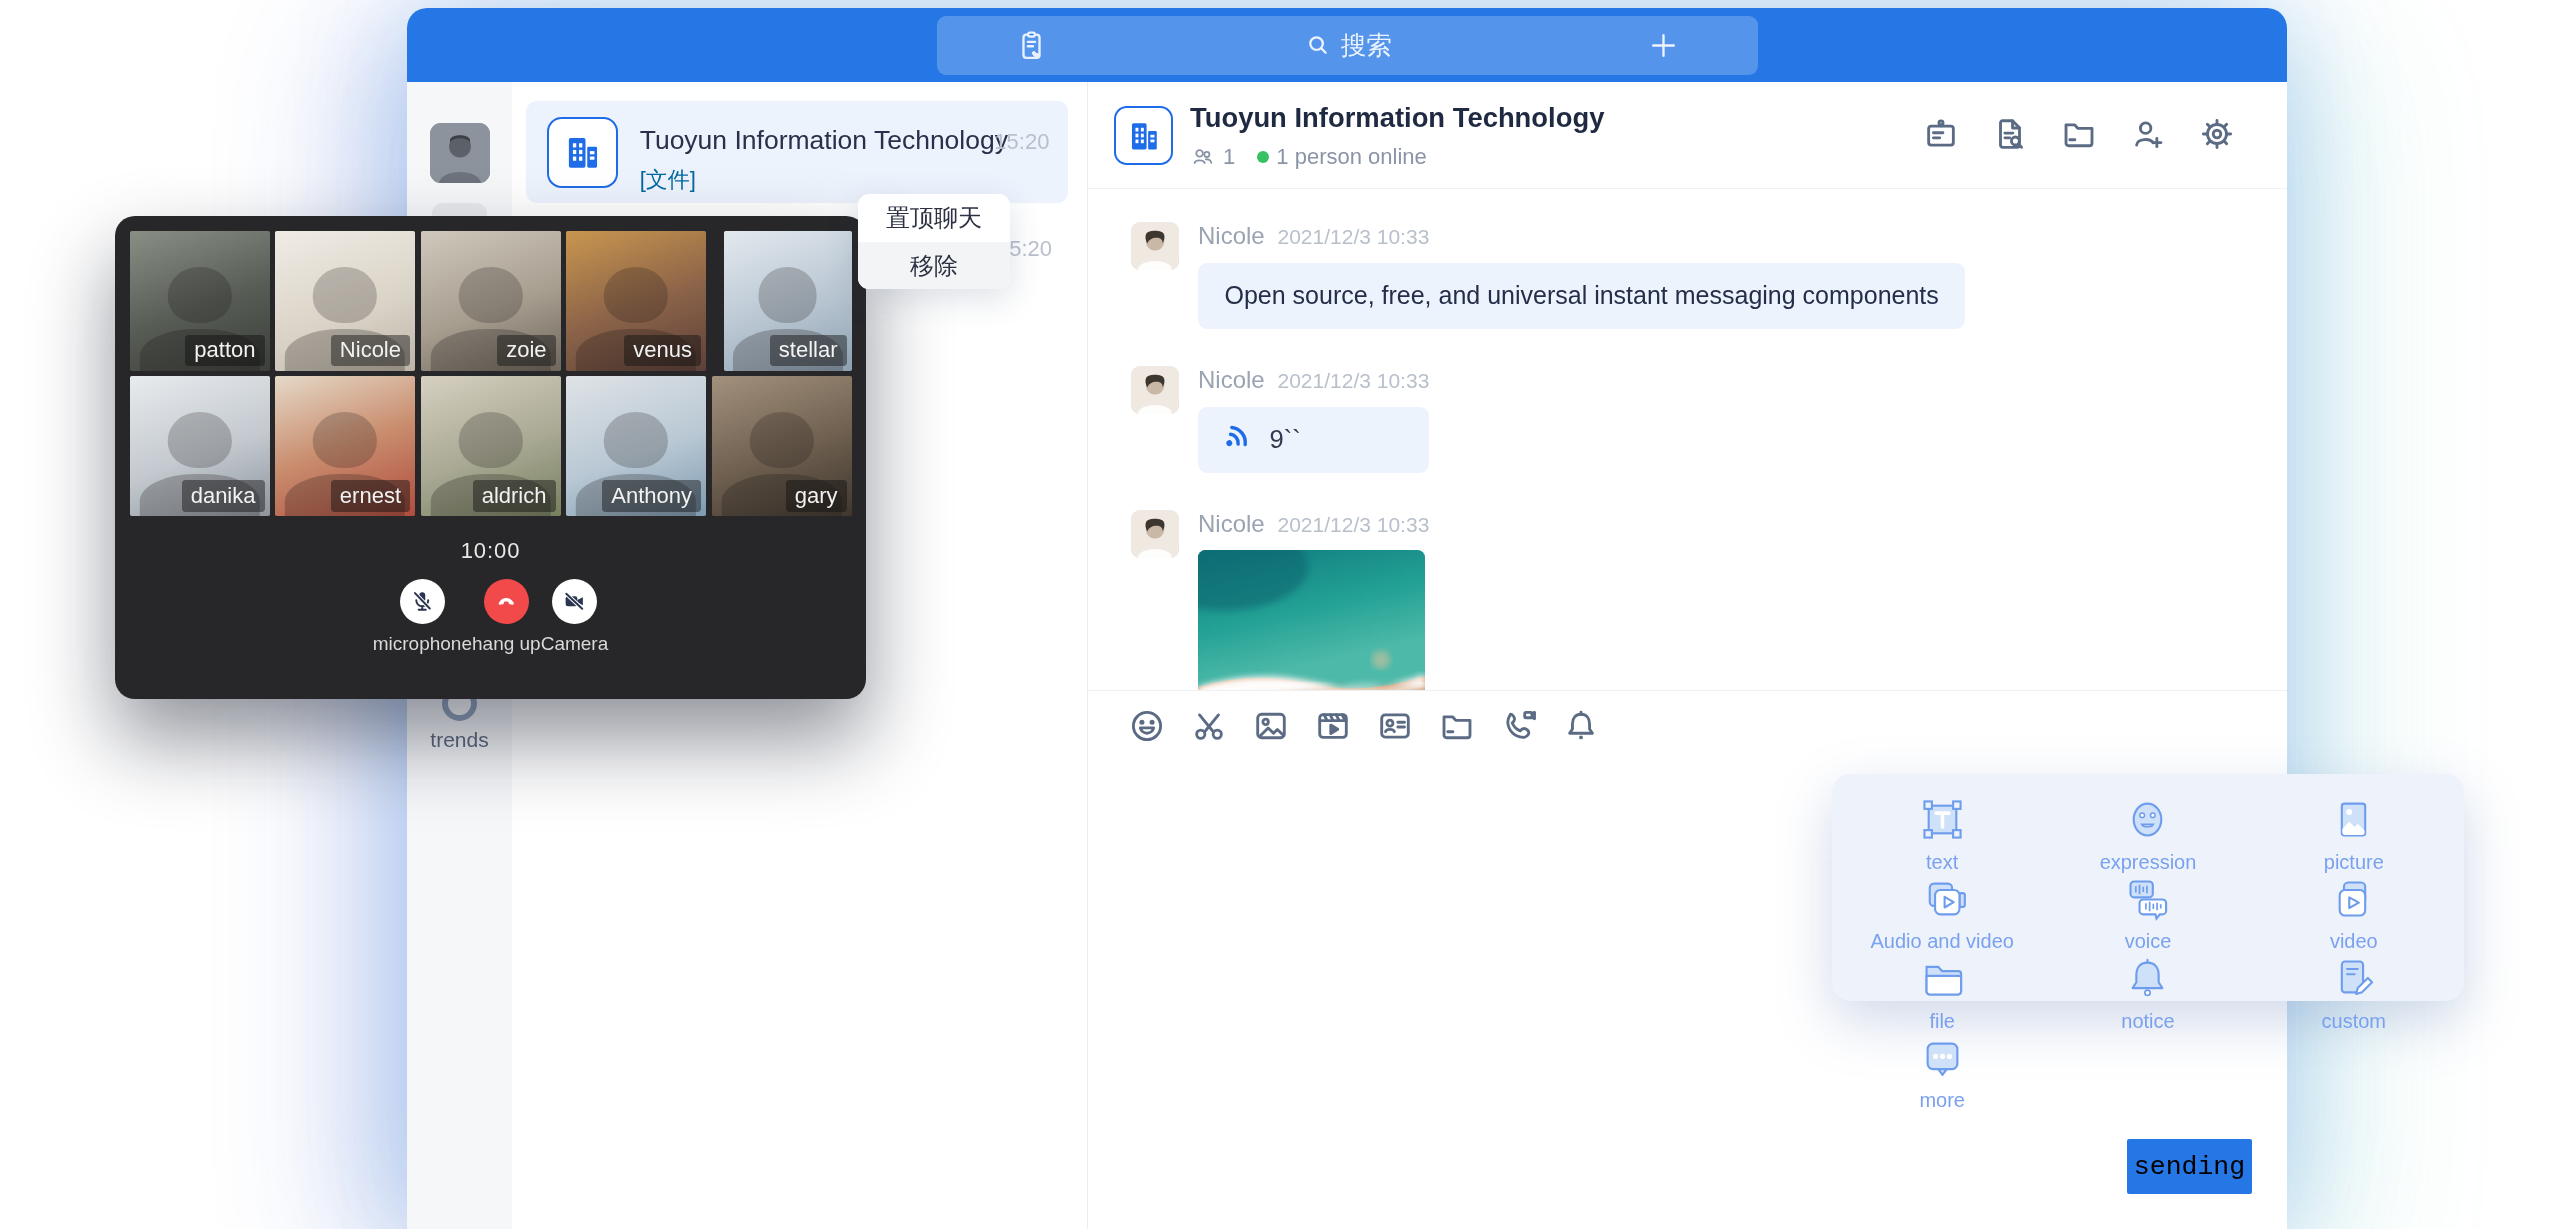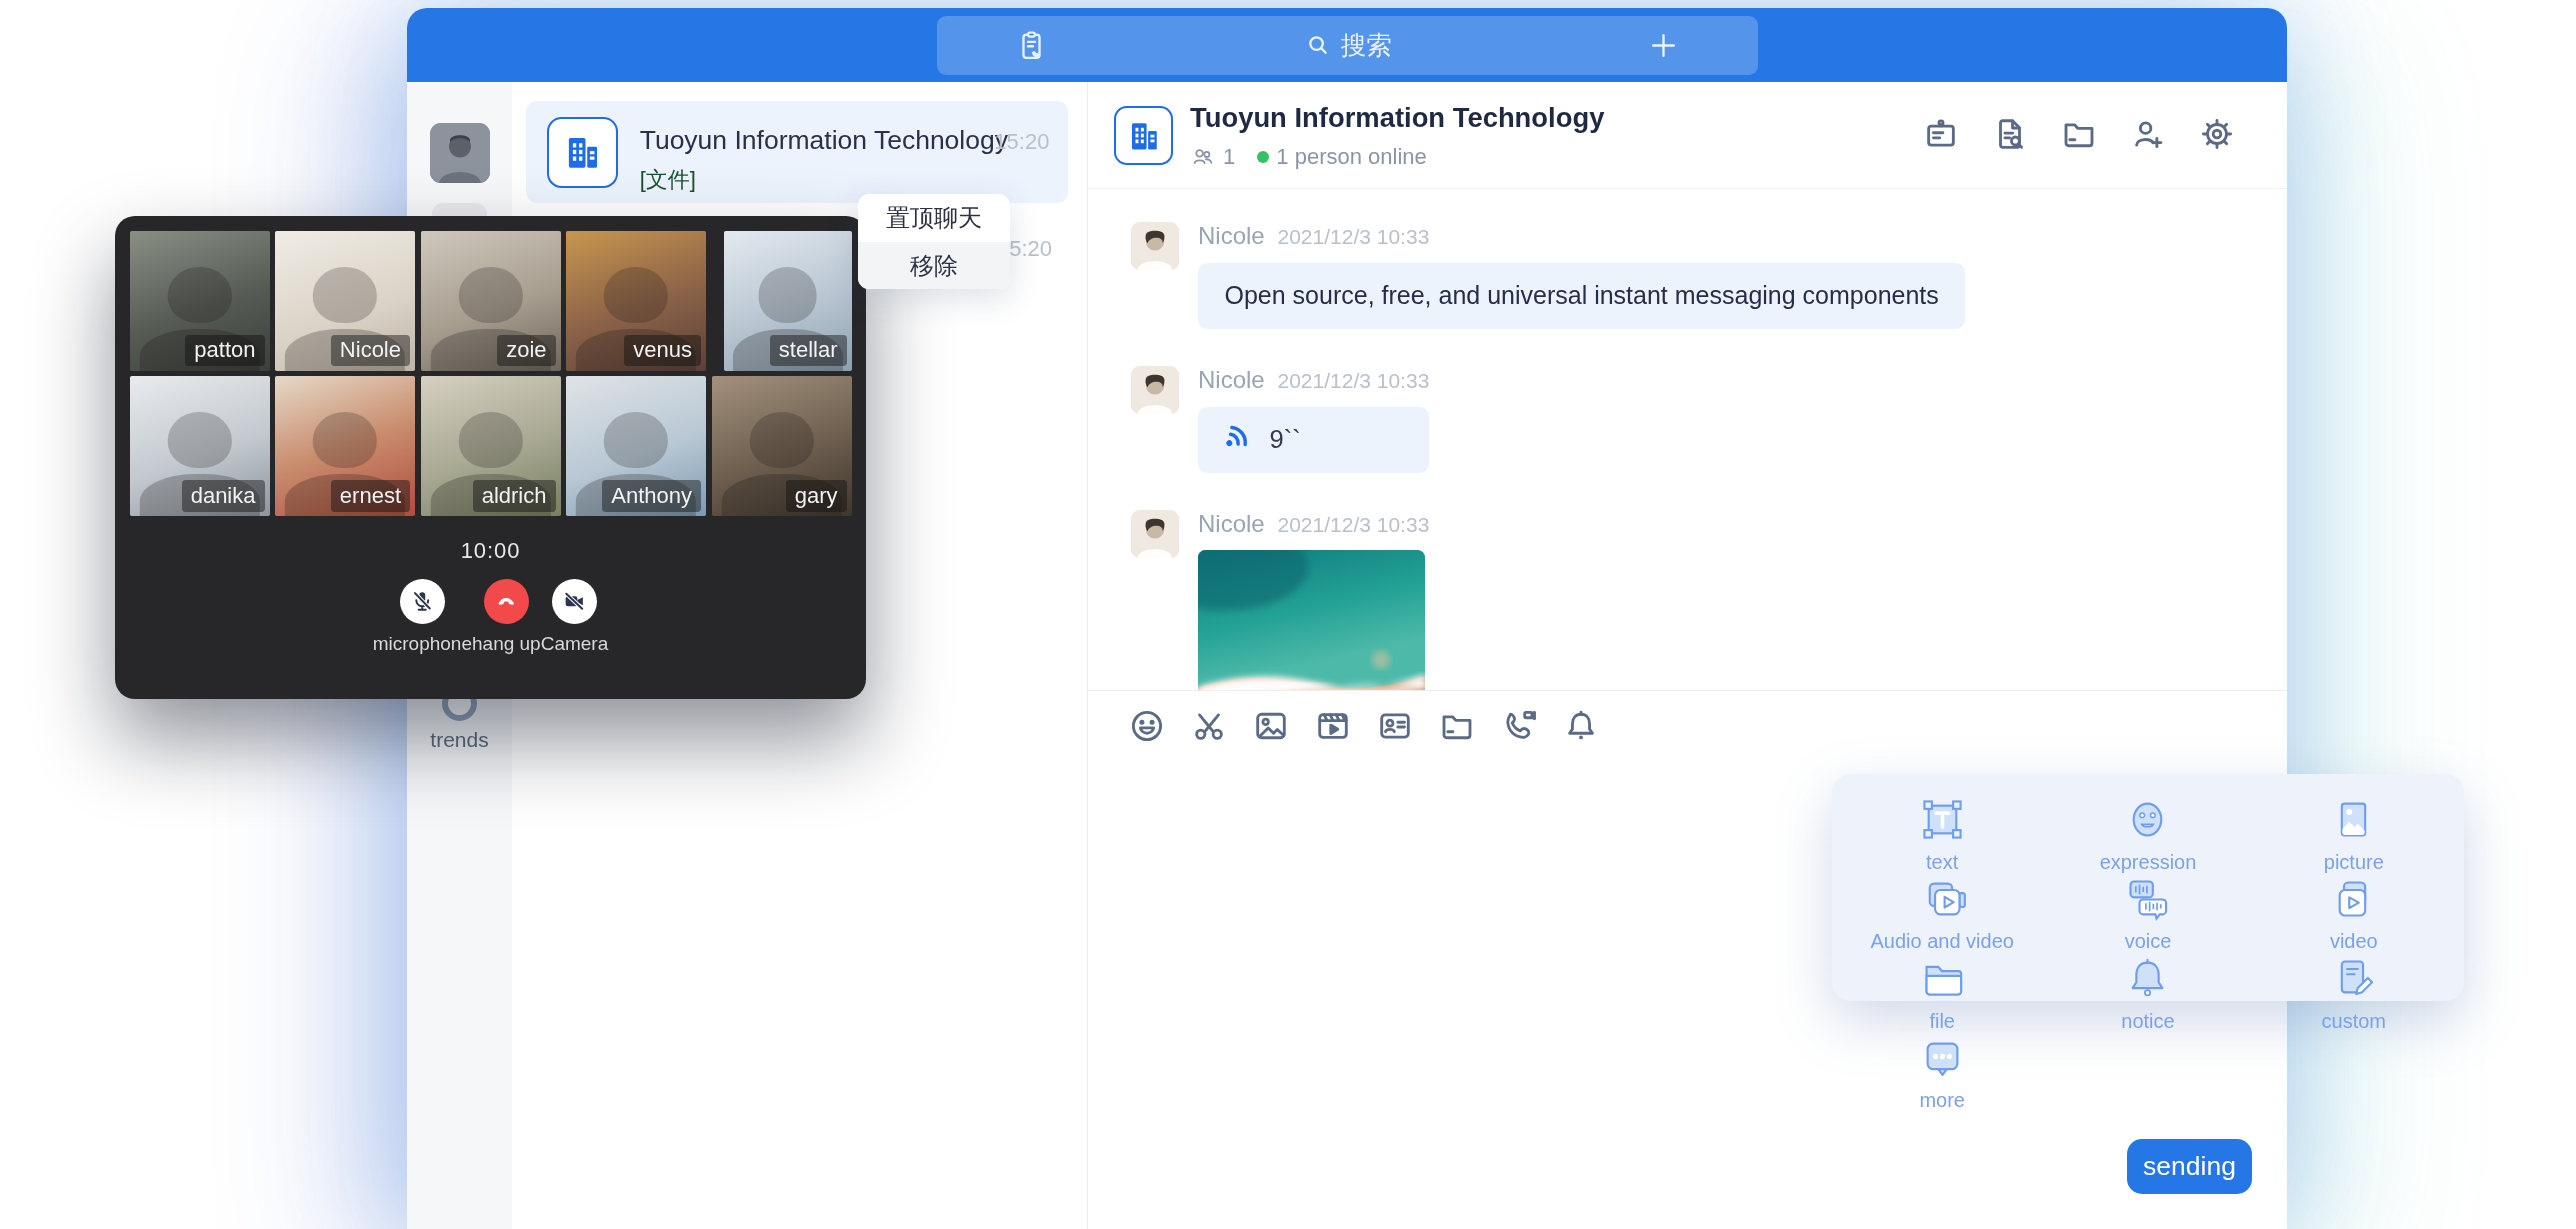--- a/index.html
+++ b/index.html
@@ -45,21 +45,21 @@
   .conv-item {
     position:absolute; left:13.7px; top:19px; width:542px; height:102px;
     background:#edf3fd; border-radius:11px;
   }
   .conv-icon-box {
     position:absolute; left:21px; top:15.6px; width:71px; height:71px; background:#fff;
     border:2.7px solid #1f6ce8; border-radius:14.6px; display:flex; align-items:center; justify-content:center;
   }
   .conv-icon-box svg { width:42px; height:42px; }
   .conv-title { position:absolute; left:114px; top:24px; font-size:26.5px; color:#283149; font-weight:500; white-space:nowrap; }
-  .conv-preview { position:absolute; left:114px; top:64px; font-size:22px; color:#14532d; }
+  .conv-preview { position:absolute; left:114px; top:64px; font-size:22px; color:#0369a1; }
   .conv-time { position:absolute; right:18.3px; top:27.4px; font-size:22px; color:#b9c0cb; }
   .conv-time-2 { position:absolute; right:35px; top:154px; font-size:22px; color:#b9c0cb; }
 
   
   .main { flex:1; display:flex; flex-direction:column; background:#fff; min-width:0; }
   .chat-header { height:107px; border-bottom:1.8px solid #f0f1f3; position:relative; flex:0 0 auto; }
   .hdr-icon-box {
     position:absolute; left:25.6px; top:24px; width:59px; height:59px; background:#fff;
     border:2.7px solid #1f6ce8; border-radius:12.8px; display:flex; align-items:center; justify-content:center;
   }
@@ -88,22 +88,22 @@
   .bubble-voice .dur { font-size:25.6px; color:#333b4f; }
   .msg-image { margin-top:11px; width:227px; height:171px; border-radius:7.3px; overflow:hidden; display:block; }
   .msg-image svg { width:100%; height:100%; display:block; }
   .msg-gap-lg { margin-bottom:55px; }
 
   .input-toolbar { border-top:1.8px solid #eef0f2; height:71px; display:flex; align-items:center; gap:24px; padding-left:40px; flex:0 0 auto; }
   .input-toolbar svg { width:38px; height:38px; display:block; cursor:pointer; }
   .input-area { flex:1; position:relative; }
   .send-btn {
     position:absolute; right:35px; bottom:35px; width:125px; height:55px;
-    background:#2577E6; border:none; border-radius:15px; color:#ffffff; font-size:26.5px;
-    font-family:Liberation Sans, sans-serif; cursor:pointer;
+    background:#2577E6; border:none; border-radius:2px; color:#000000; font-size:26.5px;
+    font-family:Liberation Mono, monospace; cursor:pointer;
   }
 
   
   .ctx-menu {
     position:absolute; left:858px; top:194px; width:152px; height:95px; z-index:30;
     background:#fff; border-radius:11px; overflow:hidden;
     box-shadow:0 9.1px 33px rgba(40,60,100,.16);
   }
   .ctx-item { height:48px; display:flex; align-items:center; justify-content:center; font-size:24px; color:#2b3042; cursor:pointer; }
   .ctx-item.active { background:#f3f4f6; }

